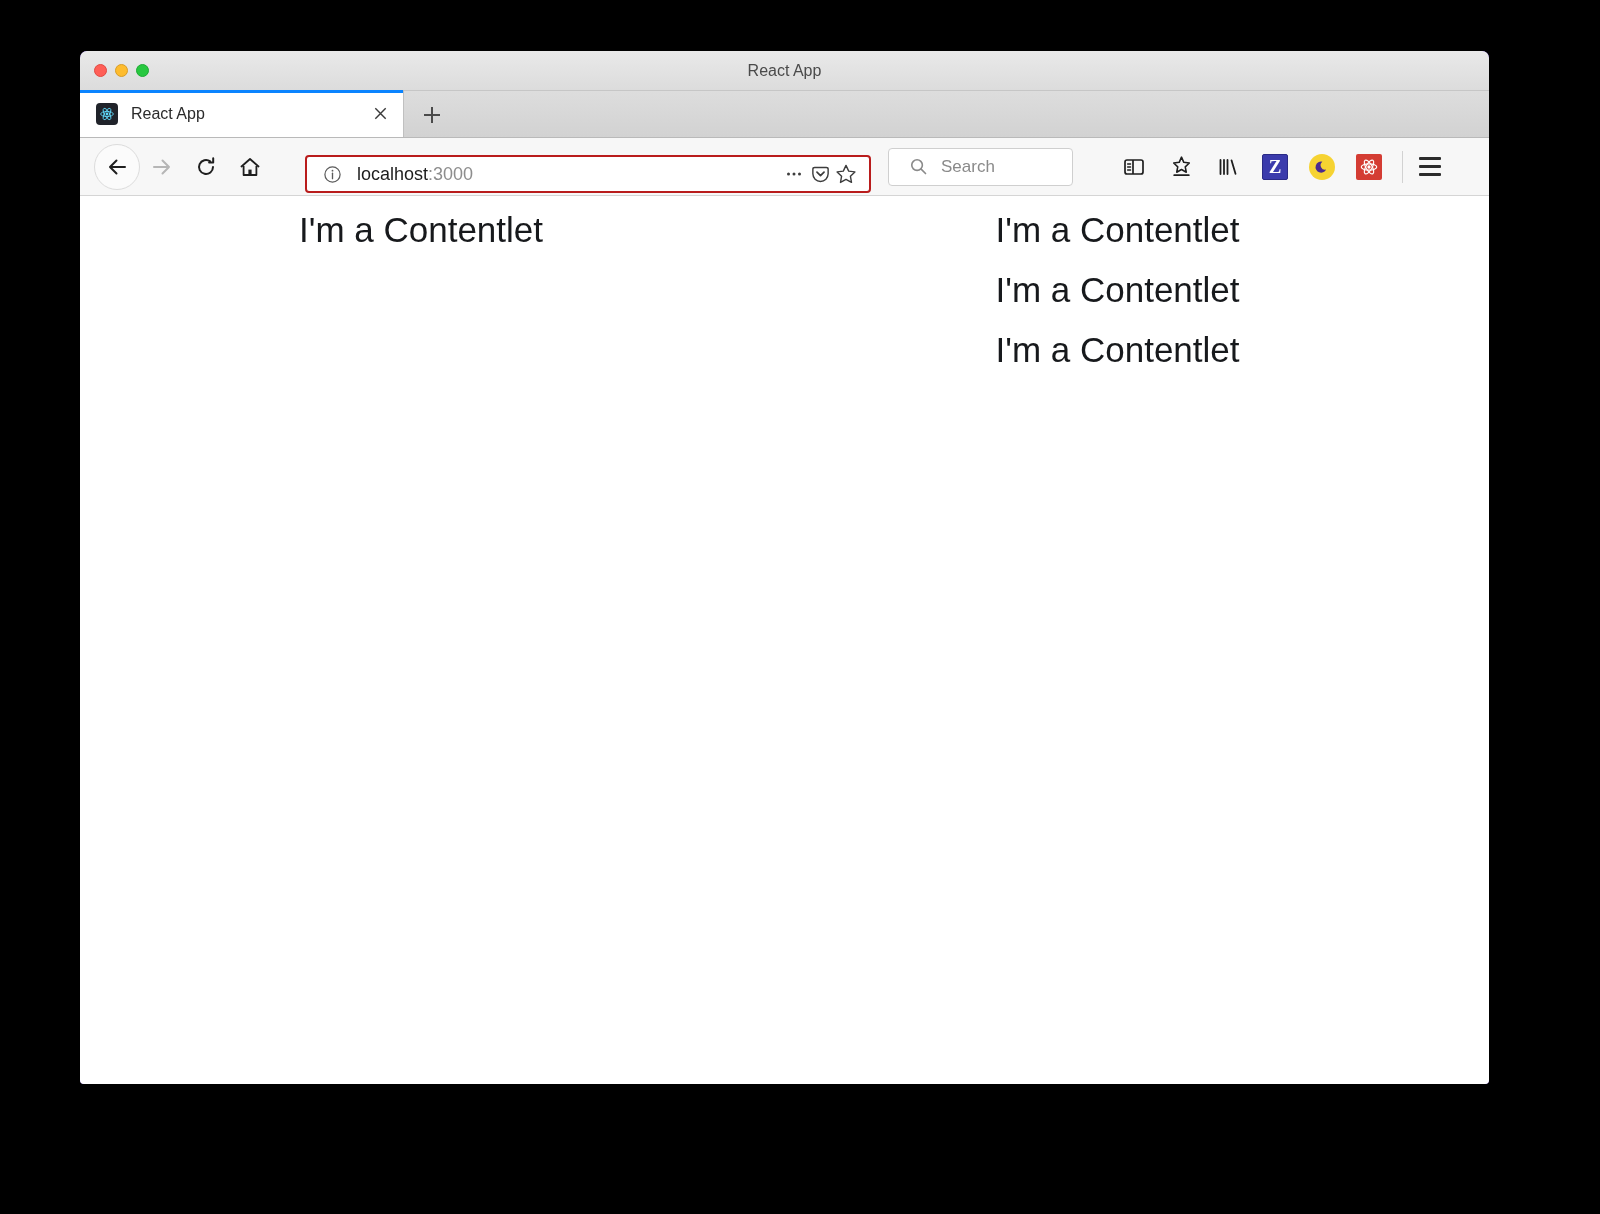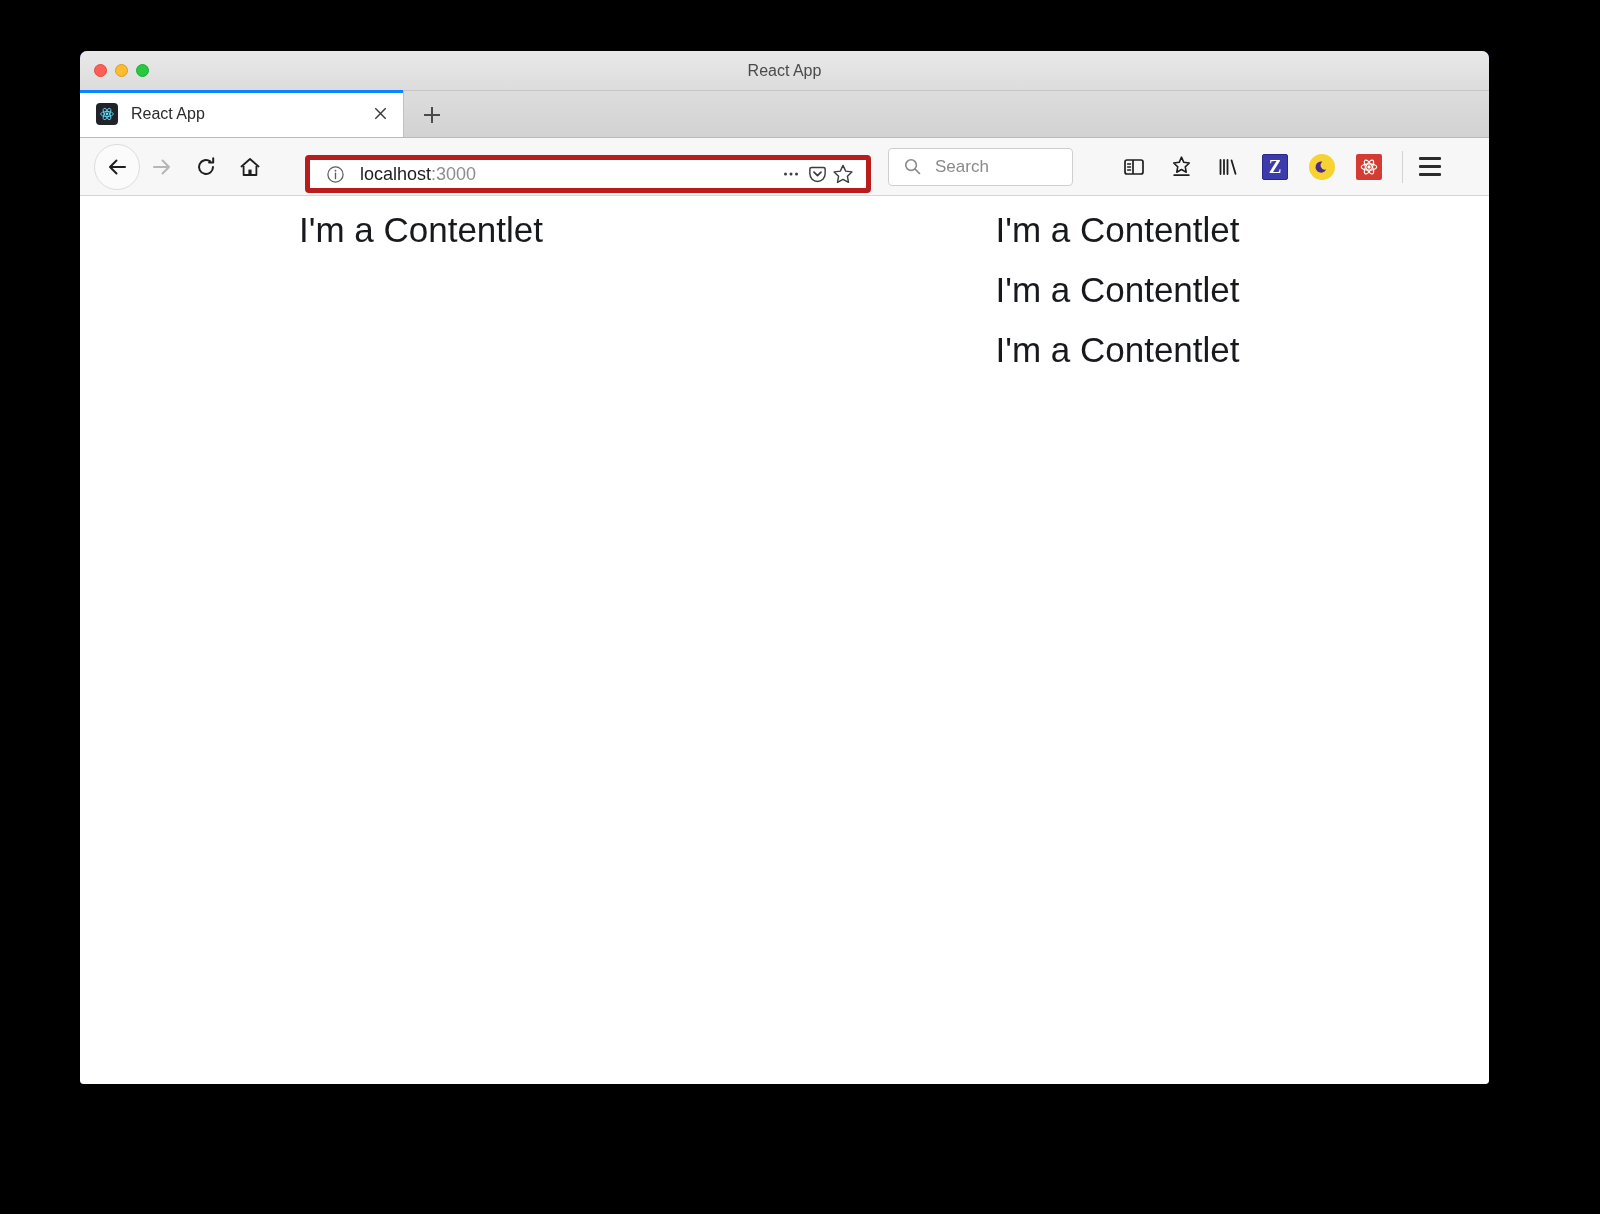--- a/index.html
+++ b/index.html
@@ -145,21 +145,21 @@
     width: 46px; height: 46px;
   }
   .navbtn.disabled { color: #b6b6b6; }
 
   .urlbar {
     flex: 0 0 auto;
     width: 566px;
     height: 38px;
     margin-left: 33px;
     background: #ffffff;
-    border: 5px solid #b91c1c;
+    border: 2px solid #b91c1c;
     border-radius: 4px;
     display: flex;
     align-items: center;
     padding: 0 10px 0 12px;
     margin-top: 15px;
   }
   .url-text {
     flex: 1 1 auto;
     margin-left: 12px;
     font-size: 18px;
@@ -177,21 +177,21 @@
   .searchbar {
     flex: 0 0 auto;
     width: 185px;
     height: 38px;
     margin-left: 17px;
     background: #ffffff;
     border: 1px solid #cfcfcf;
     border-radius: 4px;
     display: flex;
     align-items: center;
-    padding: 0 10px;
+    padding: 0 16px;
   }
   .search-placeholder {
     margin-left: 10px;
     font-size: 17px;
     color: #8a8a8a;
   }
 
   .toolbar-ext {
     display: flex;
     align-items: center;

